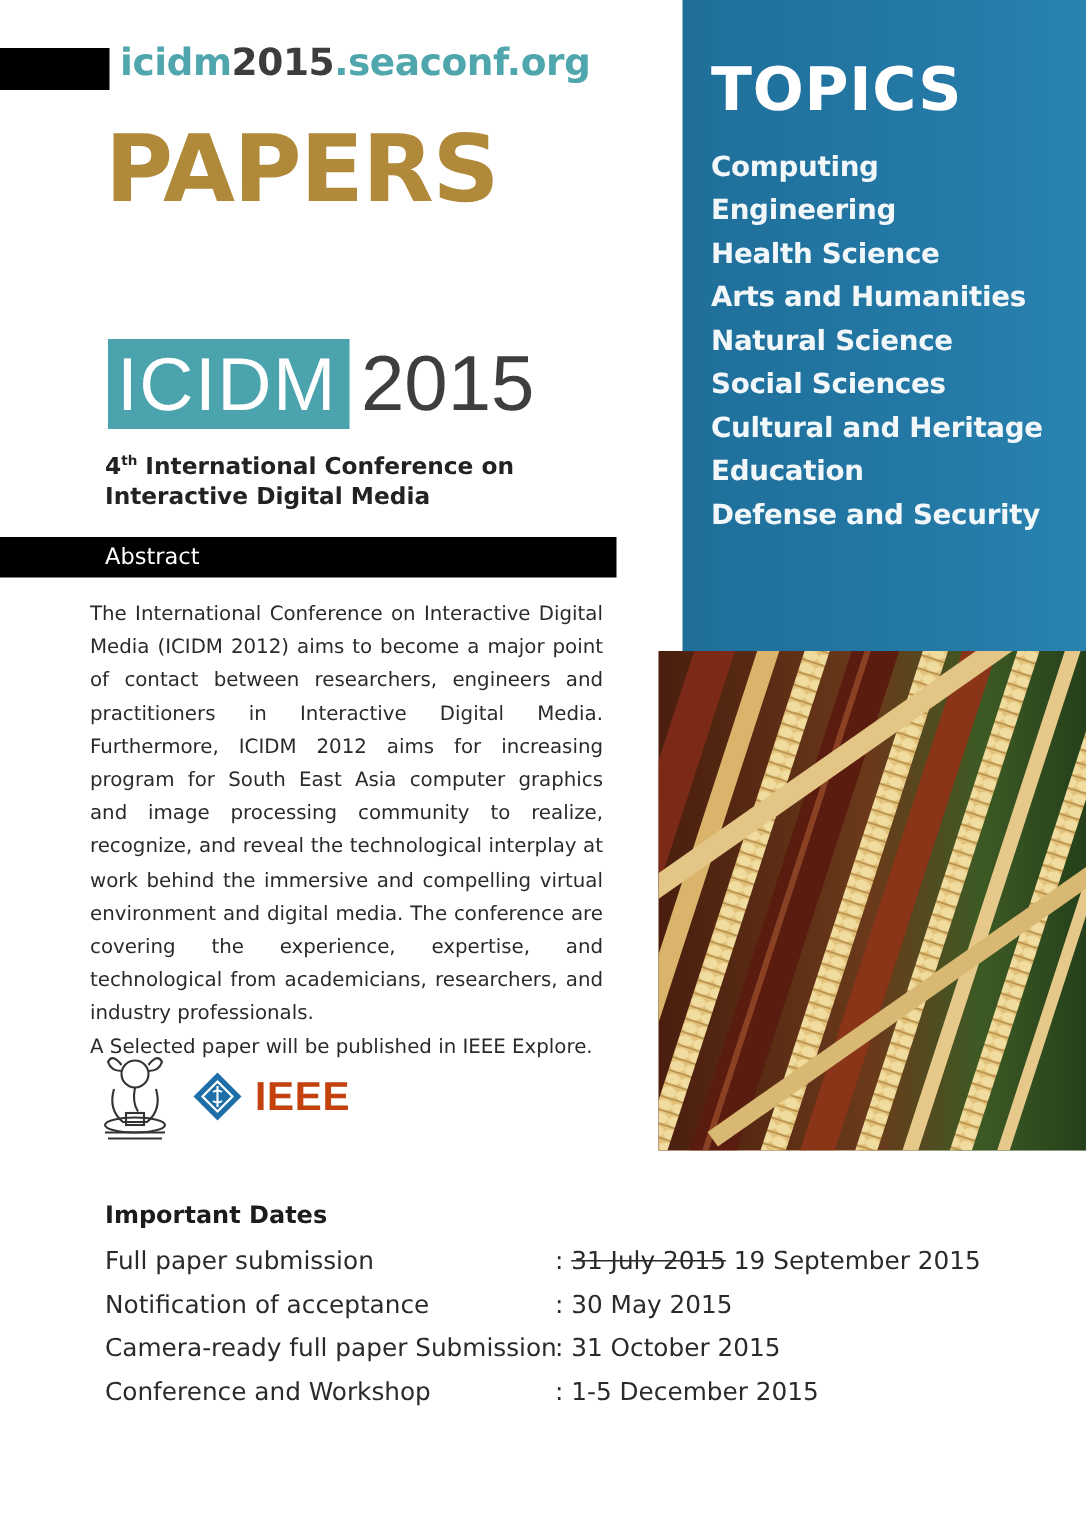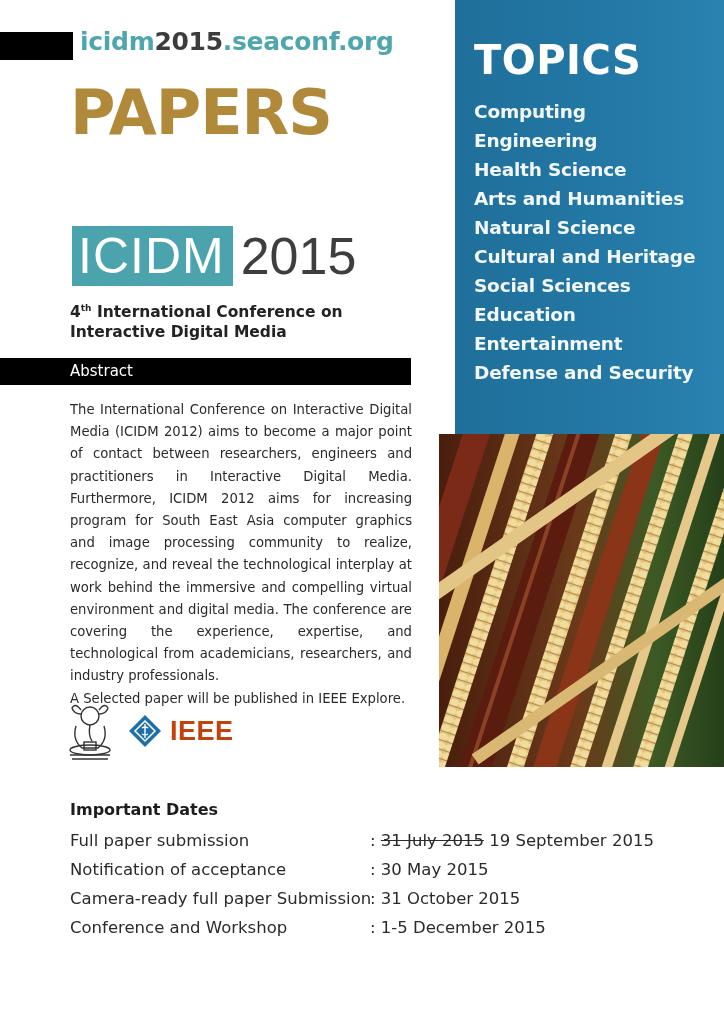--- a/index.html
+++ b/index.html
@@ -16,21 +16,21 @@
   .icidm-row { position: absolute; left: 72px; top: 226px; height: 60px; display: flex; align-items: center; }
   .icidm-box { background: #4aa3ad; color: #fff; font-size: 50px; line-height: 60px; padding: 0 8px 0 6px; letter-spacing: 1px; font-family: "Liberation Sans", sans-serif; }
   .icidm-year { color: #3e3e3e; font-size: 52px; margin-left: 8px; font-family: "Liberation Sans", sans-serif; }
 
   .subtitle { position: absolute; left: 70px; top: 298px; width: 345px; font-size: 15.5px; line-height: 20px; font-weight: bold; color: #222; }
   .subtitle sup { font-size: 9px; }
 
   .abstract-bar { position: absolute; left: 0; top: 358px; width: 411px; height: 27px; background: #000; }
   .abstract-title { position: absolute; left: 70px; top: 362px; font-size: 15px; color: #fff; }
 
-  .abstract { position: absolute; left: 70px; top: 399px; width: 342px; font-size: 13.2px; line-height: 22.2px; color: #2a2a2a; text-align: justify; }
+  .abstract { position: absolute; left: 60px; top: 399px; width: 342px; font-size: 13.2px; line-height: 22.2px; color: #2a2a2a; text-align: justify; }
   .abstract p + p { margin-top: 0; }
 
   .logos { position: absolute; left: 66px; top: 700px; display: flex; align-items: center; }
   .itb-logo { width: 48px; height: 62px; }
   .ieee { display: flex; align-items: center; margin-left: 14px; }
   .ieee-text { color: #c2410c; font-family: "Liberation Sans", sans-serif; font-weight: bold; font-size: 27px; margin-left: 8px; letter-spacing: 0.5px; }
 
   
   .topics-panel { position: absolute; left: 439px; top: 0; width: 285px; height: 434px;
     background: linear-gradient(90deg, #1f6f9a 0%, #2479a6 60%, #2a84b2 100%); margin-left: 16px; }
@@ -97,24 +97,23 @@
 </div>
 
 <div class="topics-panel">
   <div class="topics-title">TOPICS</div>
   <ul class="topics-list">
     <li>Computing</li>
     <li>Engineering</li>
     <li>Health Science</li>
     <li>Arts and Humanities</li>
     <li>Natural Science</li>
+    <li>Social Sciences</li>
     <li>Cultural and Heritage</li>
-    <li>Social Sciences</li>
     <li>Education</li>
-    <li>Entertainment</li>
     <li>Defense and Security</li>
   </ul>
 </div>
 
 <div class="photo">
   <svg width="285" height="333" viewBox="0 0 285 333">
     <defs>
       <linearGradient id="bg" x1="0" x2="1">
         <stop offset="0" stop-color="#4a1e0e"></stop>
         <stop offset="0.5" stop-color="#6a3a1a"></stop>

